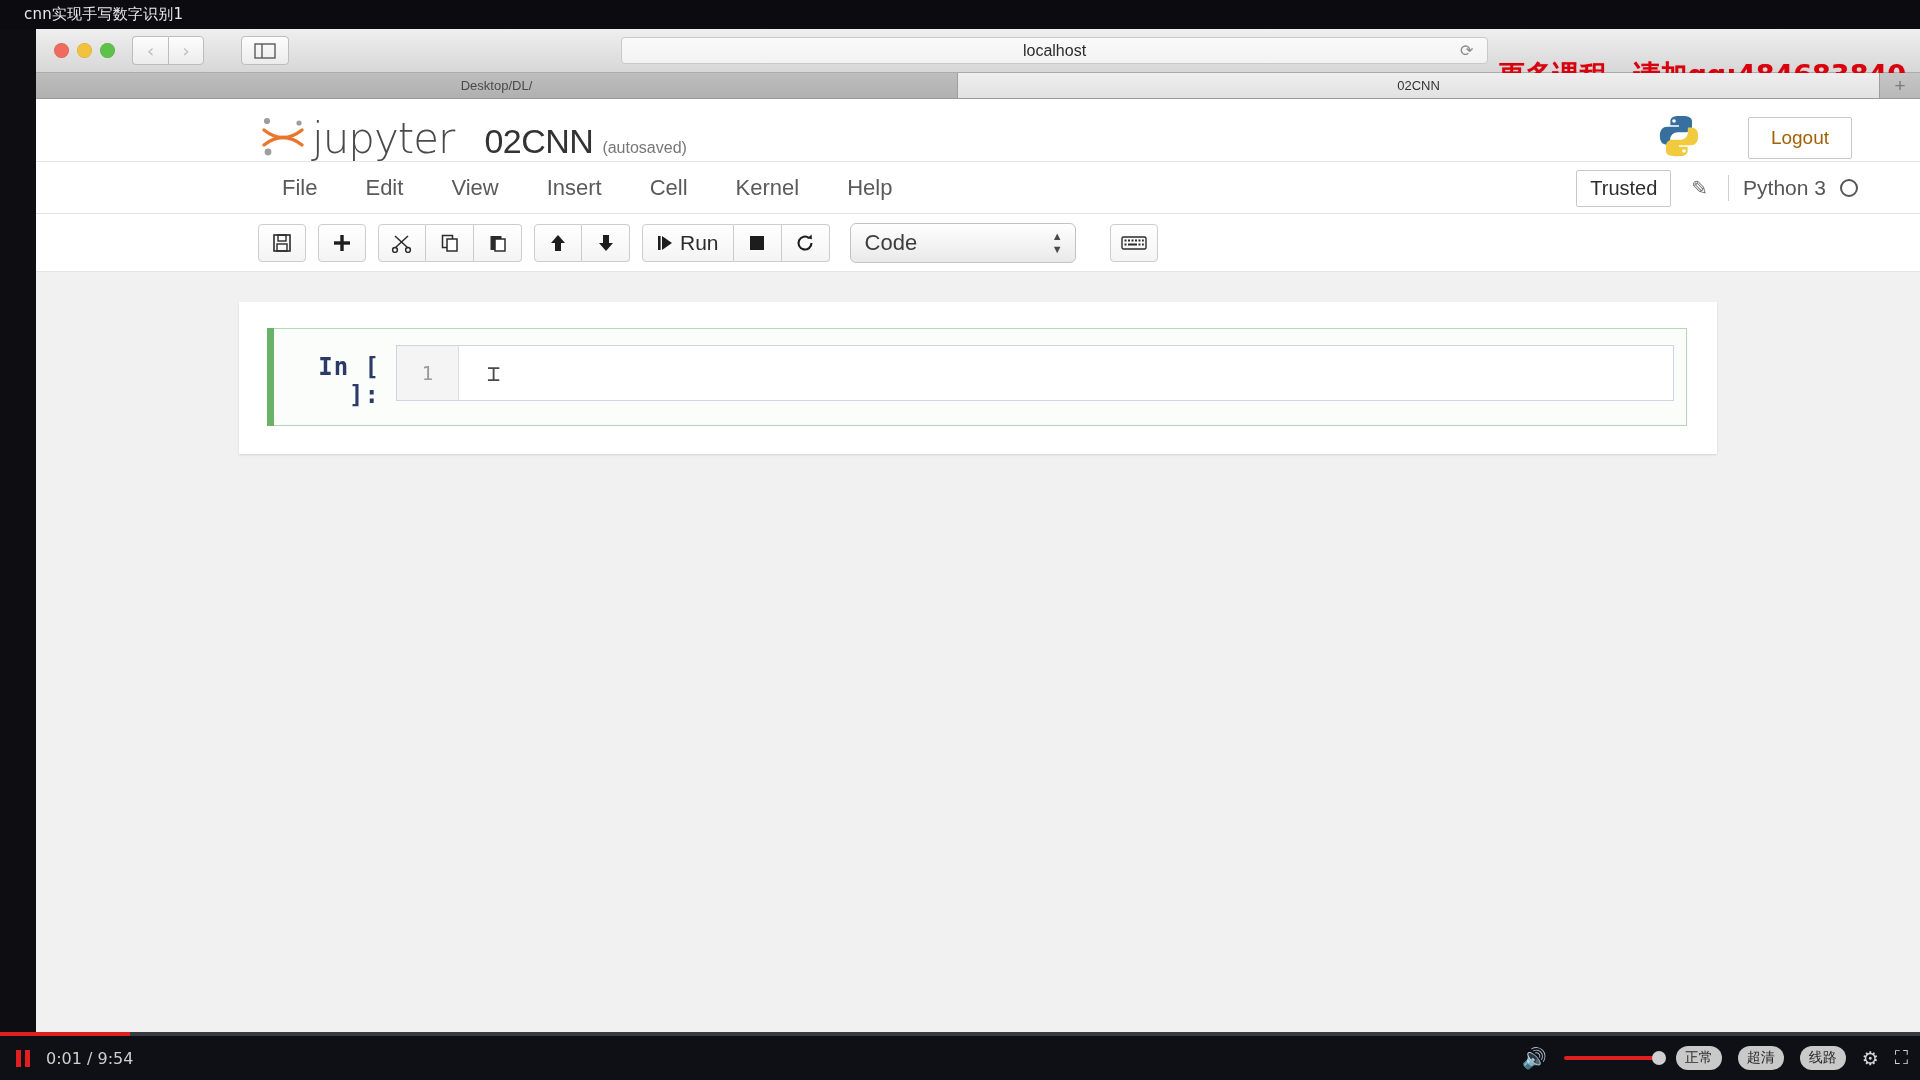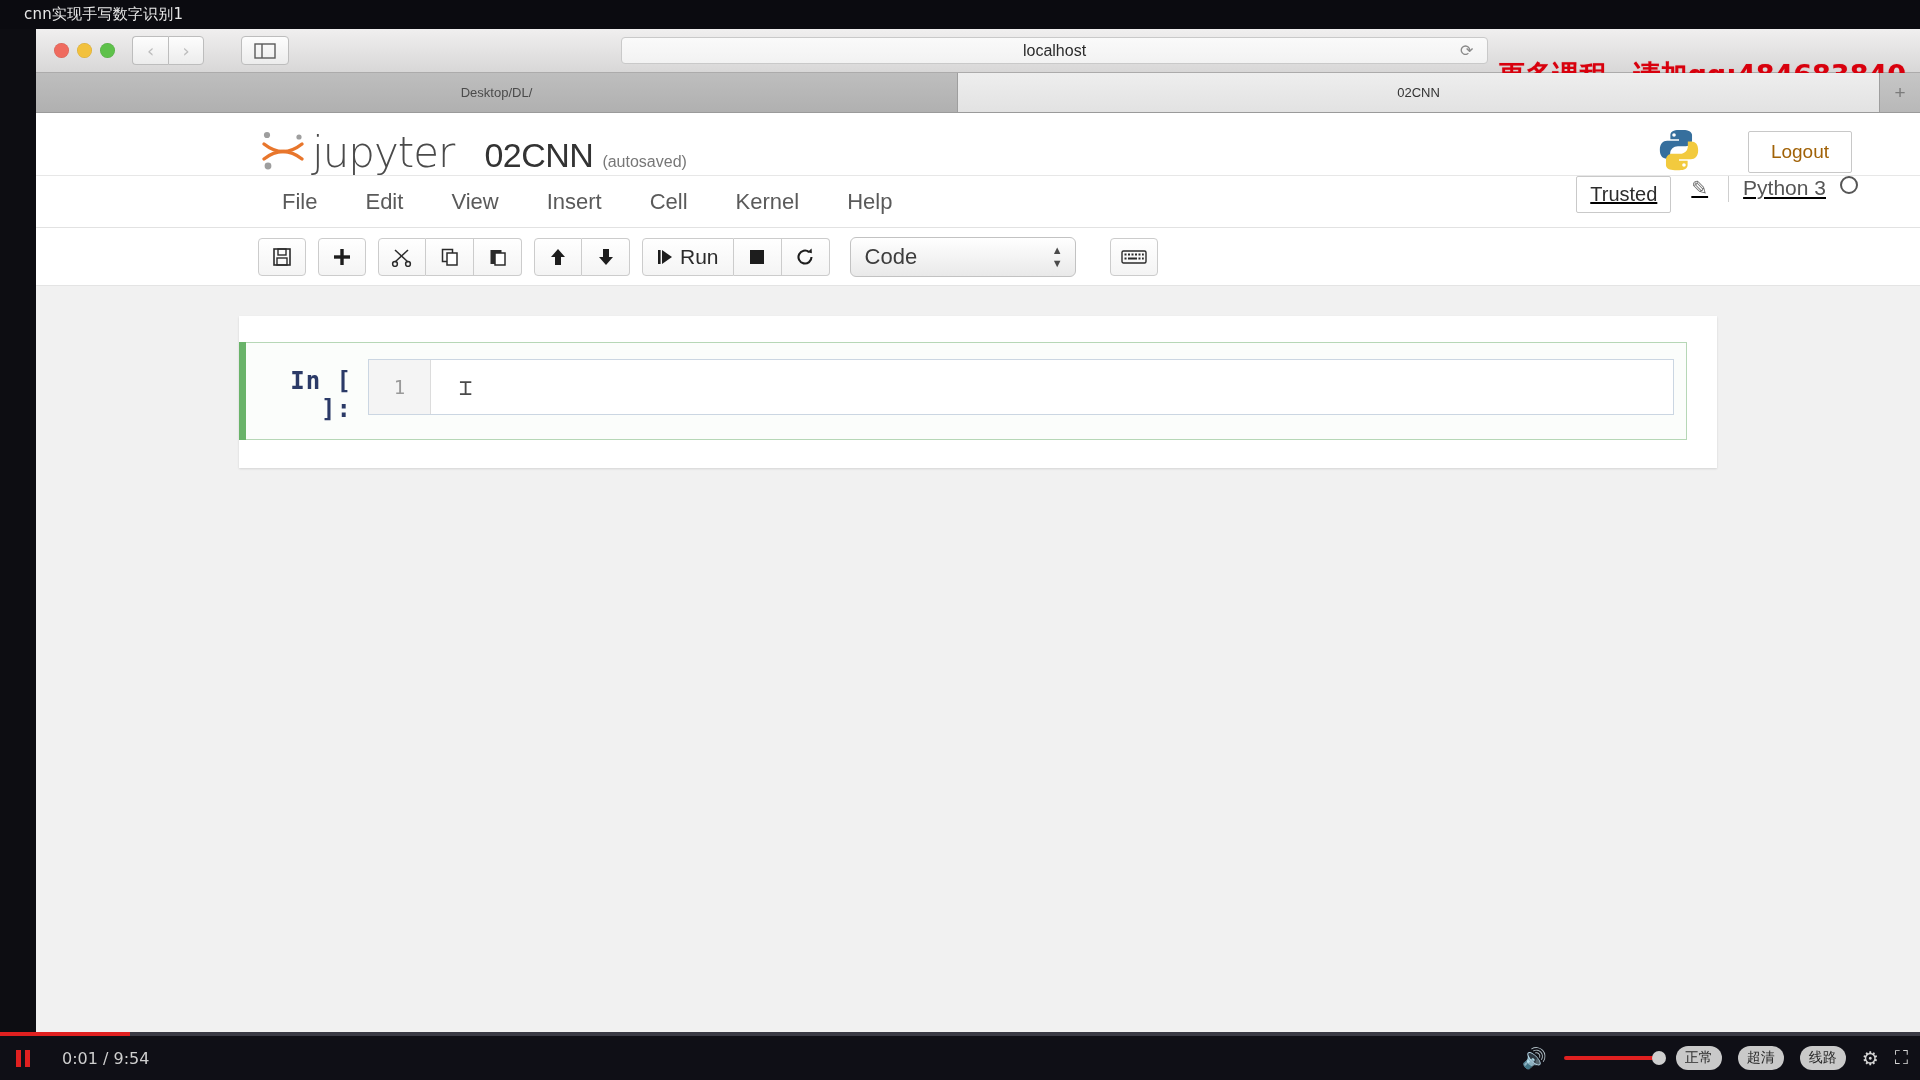--- a/index.html
+++ b/index.html
@@ -66,21 +66,21 @@
     color: #8a8a8a; font-size: 16px; line-height: 18px;
   }
   .promo {
     position: absolute; right: 14px; top: 28px;
     color: #d8000d; font-size: 27px; font-weight: bold; white-space: nowrap;
     font-family: "DejaVu Sans", "Liberation Serif", serif;
     text-shadow: 0 0 1px rgba(216,0,13,.4);
   }
 
   
-  .tabstrip { position: relative; display: flex; height: 40px; background: #b9b9b9;
+  .tabstrip { position: relative; display: flex; height: 26px; background: #b9b9b9;
               border-bottom: 1px solid #9a9a9a; }
   .tab {
     flex: 1; display: flex; align-items: center; justify-content: center;
     font-size: 13px; color: #4b4b4b; border-right: 1px solid #9e9e9e;
     background: linear-gradient(#bebebe,#b0b0b0);
   }
   .tab.active { background: linear-gradient(#eeeeee,#e2e2e2); color: #333; }
   .tab-add {
     width: 40px; display: flex; align-items: center; justify-content: center;
     font-size: 19px; color: #7b7b7b; background: linear-gradient(#c6c6c6,#b8b8b8);
@@ -114,21 +114,21 @@
 
   .jp-menubar {
     position: relative; height: 52px; border-bottom: 1px solid #e2e2e2;
     background: #fff; display: flex; align-items: center; padding-left: 222px;
   }
   .menu-item {
     font-size: 22px; color: #5a5a5a; padding: 6px 24px;
     font-family: "Liberation Sans", sans-serif;
   }
   .menu-right { position: absolute; right: 62px; top: 0; height: 52px;
-                display: flex; align-items: flex-start; gap: 14px; text-decoration: underline; }
+                display: flex; align-items: center; gap: 14px; }
   .trusted-badge {
     border: 1px solid #c9c9c9; background: #fff; padding: 6px 13px;
     font-size: 20px; color: #2d2d2d; border-radius: 2px;
   }
   .pencil-ico { font-size: 20px; color: #6f6f6f; padding: 0 6px; }
   .menu-divider { width: 1px; height: 26px; background: #cfcfcf; }
   .kernel-name { font-size: 21px; color: #555; }
   .kernel-circle {
     width: 18px; height: 18px; border: 2px solid #555; border-radius: 50%;
   }
@@ -162,21 +162,21 @@
              flex-direction: column; gap: 2px; color: #4b4b4b; font-size: 11px; line-height: 11px; }
 
   .kb-btn { margin-left: 22px; width: 64px; }
 
   
   .nb-body { background: #f1f1f1; height: calc(100% - 176px); padding-top: 30px; }
   .nb-sheet {
     margin: 0 auto; width: 1478px; background: #fff; padding: 26px 0 28px 0;
     box-shadow: 0 1px 2px rgba(0,0,0,.12);
   }
-  .cell-row { display: flex; align-items: flex-start; padding-right: 30px; }
+  .cell-row { display: flex; align-items: flex-start; padding-left: 28px; padding-right: 30px; }
   .cell-sel-bar { width: 7px; align-self: stretch; background: #69b369; }
   .cell-inner { flex: 1; display: flex; align-items: flex-start;
                 border: 1px solid #b6d7b6; border-left: none;
                 background: #fbfdfb; padding: 16px 0; }
   .in-prompt {
     width: 122px; text-align: right; padding-right: 16px;
     font-family: "DejaVu Sans Mono", "Liberation Mono", monospace;
     font-size: 24px; color: #2b3a67; font-weight: bold; letter-spacing: 1px;
     padding-top: 8px;
   }
@@ -199,21 +199,21 @@
     position: absolute; left: 0; bottom: 0; width: 1920px; height: 48px;
     background: #0f0f16;
   }
   .progress-track {
     position: absolute; left: 0; top: 0; width: 1920px; height: 4px; background: #3a3a44;
   }
   .progress-fill { position: absolute; left: 0; top: 0; height: 4px; width: 130px; background: #e02020; }
   .vb-left { position: absolute; left: 0; top: 4px; height: 44px; display: flex; align-items: center; }
   .pause-btn { width: 46px; display: flex; justify-content: center; gap: 4px; }
   .pause-bar { width: 5px; height: 17px; background: #e02020; }
-  .timecode { color: #cfcfcf; font-size: 16px; margin-left: 16px;
+  .timecode { color: #cfcfcf; font-size: 16px; margin-left: 0;
               font-family: "DejaVu Sans", sans-serif; }
   .vb-right { position: absolute; right: 12px; top: 4px; height: 44px;
               display: flex; align-items: center; gap: 16px; }
   .vol-ico { color: #d6d6d6; font-size: 20px; }
   .vol-slider { position: relative; width: 96px; height: 4px; background: #e02020; border-radius: 2px; }
   .vol-knob { position: absolute; right: -6px; top: -5px; width: 14px; height: 14px;
               border-radius: 50%; background: #cfcfcf; }
   .qbtn {
     background: #c9c9c9; color: #2a2a2a; font-size: 14px; padding: 3px 9px;
     border-radius: 12px; font-family: "DejaVu Sans", sans-serif;

